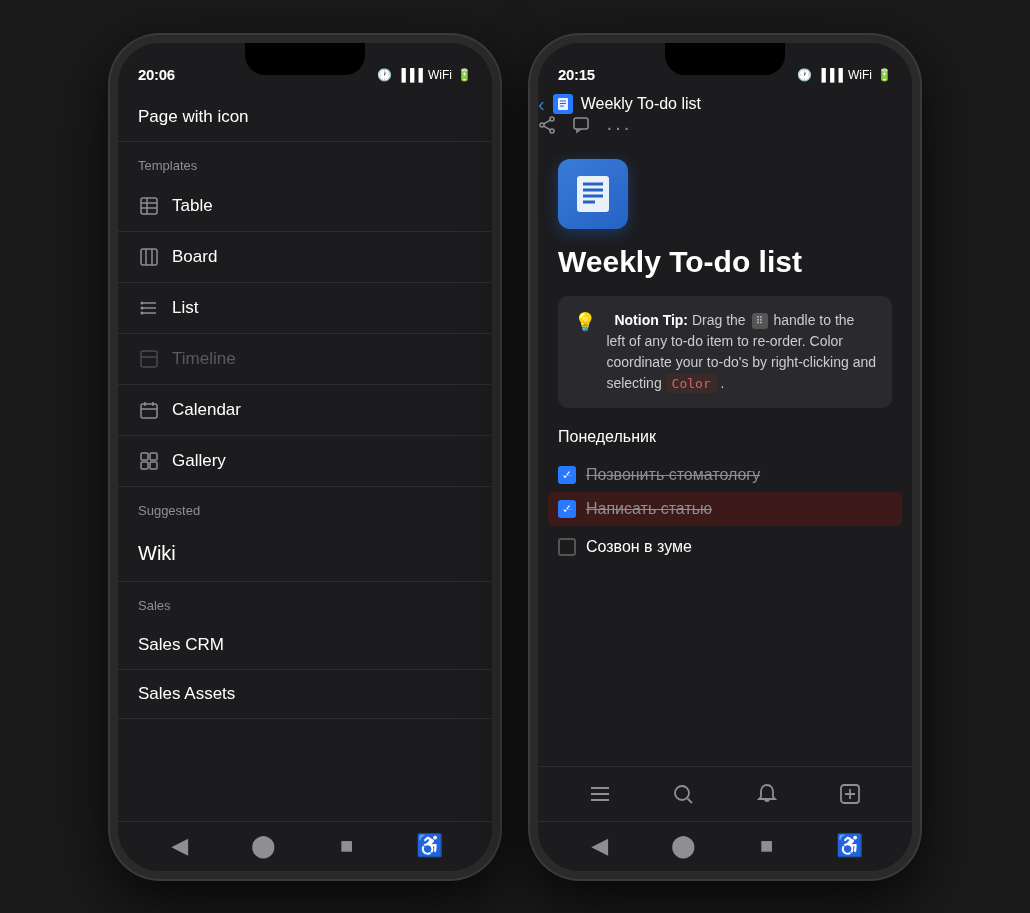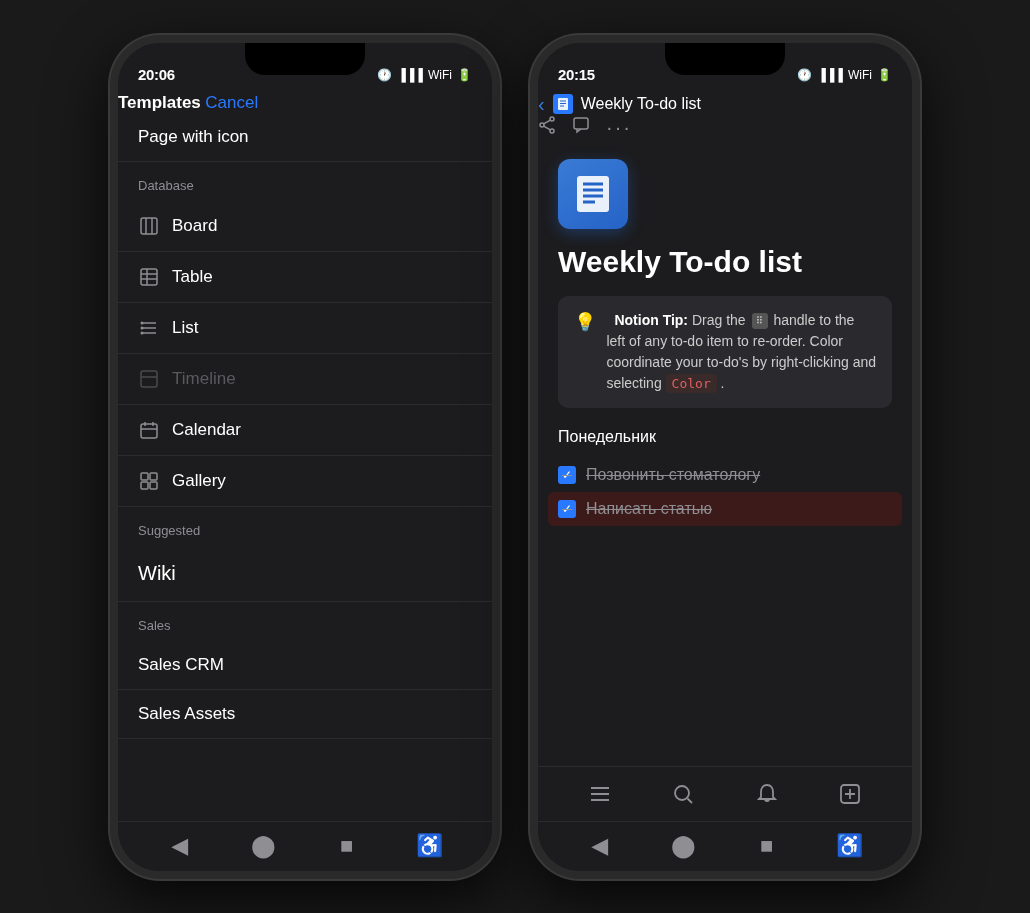--- a/index.html
+++ b/index.html
@@ -357,55 +357,50 @@
         <span class="status-time">20:06</span>
         <div class="status-notch"></div>
         <div class="status-icons">
           <span>🕐</span>
           <span>▐▐▐</span>
           <span>WiFi</span>
           <span>🔋</span>
         </div>
       </div>
 
-      <div class="nav-header phone1">
-        <span style="width:60px"></span>
-        <span class="nav-title">Templates</span>
-        <span class="nav-cancel">Cancel</span>
-      </div>
 
       <div class="template-list">
 
         <div class="template-item plain">
           <span>Page with icon</span>
         </div>
 
-        <div class="section-header">Database</div>
-
-        <div class="template-item">
-          <div class="template-icon">
-            <svg width="18" height="18" viewBox="0 0 18 18" fill="none">
-              <rect x="1" y="1" width="16" height="16" rx="2" stroke="#8e8e93" stroke-width="1.5"></rect>
-              <line x1="6" y1="1" x2="6" y2="17" stroke="#8e8e93" stroke-width="1.5"></line>
-              <line x1="12" y1="1" x2="12" y2="17" stroke="#8e8e93" stroke-width="1.5"></line>
-            </svg>
-          </div>
-          <span>Board</span>
-        </div>
+        <div class="section-header">Templates</div>
 
         <div class="template-item">
           <div class="template-icon">
             <svg width="18" height="18" viewBox="0 0 18 18" fill="none">
               <rect x="1" y="1" width="16" height="16" rx="2" stroke="#8e8e93" stroke-width="1.5"></rect>
               <line x1="1" y1="6" x2="17" y2="6" stroke="#8e8e93" stroke-width="1.5"></line>
               <line x1="1" y1="11" x2="17" y2="11" stroke="#8e8e93" stroke-width="1.5"></line>
               <line x1="7" y1="1" x2="7" y2="17" stroke="#8e8e93" stroke-width="1.5"></line>
             </svg>
           </div>
           <span>Table</span>
+        </div>
+
+        <div class="template-item">
+          <div class="template-icon">
+            <svg width="18" height="18" viewBox="0 0 18 18" fill="none">
+              <rect x="1" y="1" width="16" height="16" rx="2" stroke="#8e8e93" stroke-width="1.5"></rect>
+              <line x1="6" y1="1" x2="6" y2="17" stroke="#8e8e93" stroke-width="1.5"></line>
+              <line x1="12" y1="1" x2="12" y2="17" stroke="#8e8e93" stroke-width="1.5"></line>
+            </svg>
+          </div>
+          <span>Board</span>
         </div>
 
         <div class="template-item">
           <div class="template-icon">
             <svg width="18" height="18" viewBox="0 0 18 18" fill="none">
               <line x1="2" y1="4" x2="16" y2="4" stroke="#8e8e93" stroke-width="1.5"></line>
               <line x1="2" y1="9" x2="16" y2="9" stroke="#8e8e93" stroke-width="1.5"></line>
               <line x1="2" y1="14" x2="16" y2="14" stroke="#8e8e93" stroke-width="1.5"></line>
               <circle cx="2" cy="4" r="1.5" fill="#8e8e93"></circle>
               <circle cx="2" cy="9" r="1.5" fill="#8e8e93"></circle>
@@ -556,20 +551,24 @@
         <div class="todo-item checked-done">
           <div class="checkbox checked">✓</div>
           <span>Позвонить стоматологу</span>
         </div>
 
         <div class="todo-item checked-red">
           <div class="checkbox checked">✓</div>
           <span>Написать статью</span>
         </div>
 
+        <div class="todo-item unchecked" style="margin-top: 4px;">
+          <div class="checkbox"></div>
+          <span>Созвон в зуме</span>
+        </div>
 
       </div>
 
       <div class="bottom-toolbar">
         <div class="toolbar-icon">
           <svg width="22" height="22" viewBox="0 0 22 22" fill="none">
             <line x1="2" y1="5" x2="20" y2="5" stroke="#8e8e93" stroke-width="1.8"></line>
             <line x1="2" y1="11" x2="20" y2="11" stroke="#8e8e93" stroke-width="1.8"></line>
             <line x1="2" y1="17" x2="20" y2="17" stroke="#8e8e93" stroke-width="1.8"></line>
           </svg>

